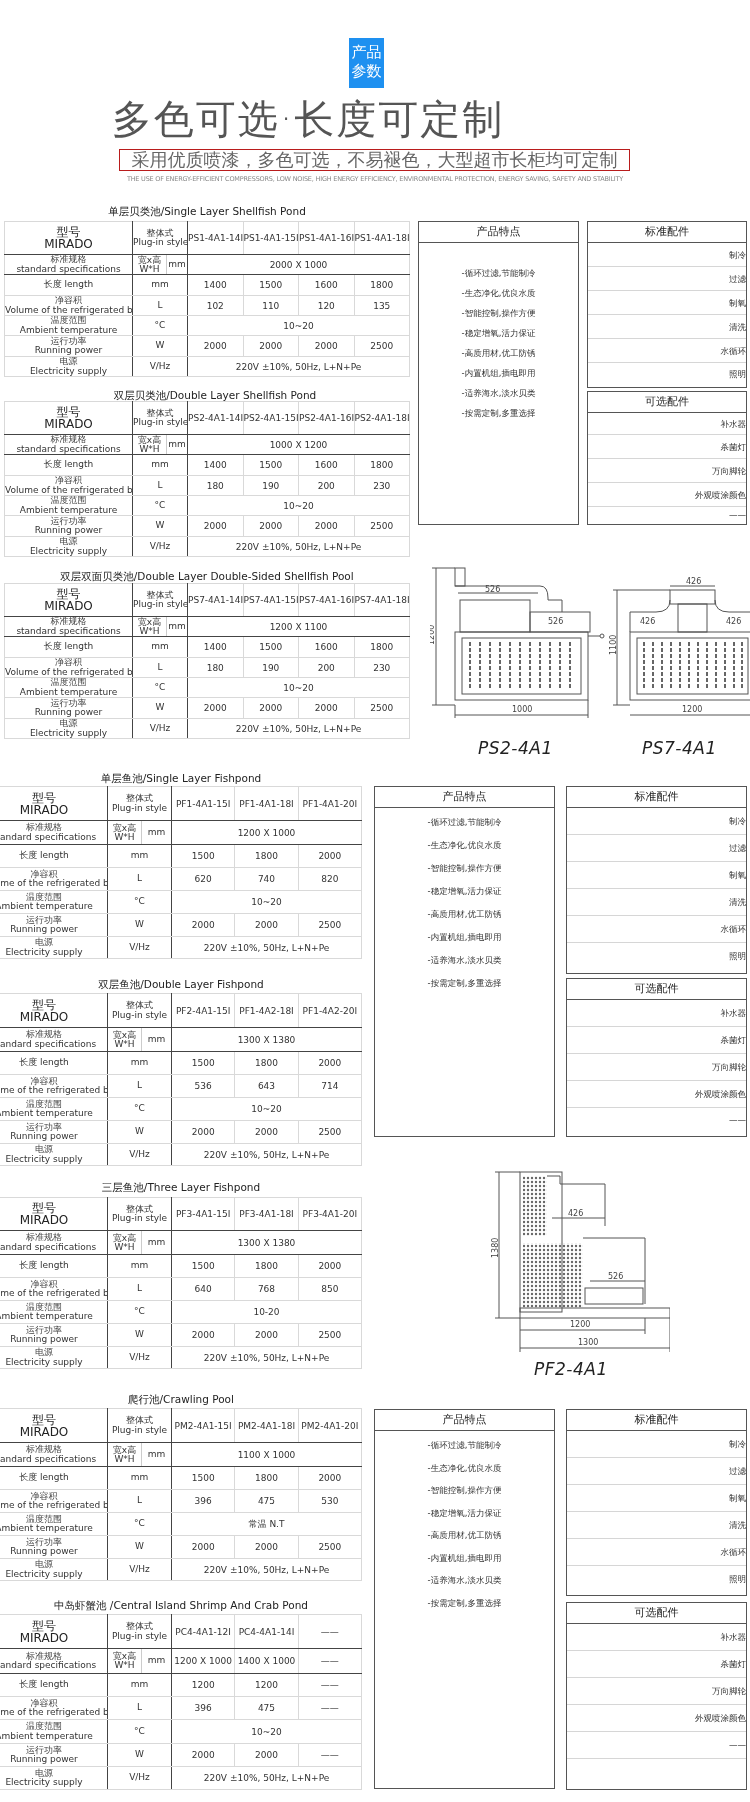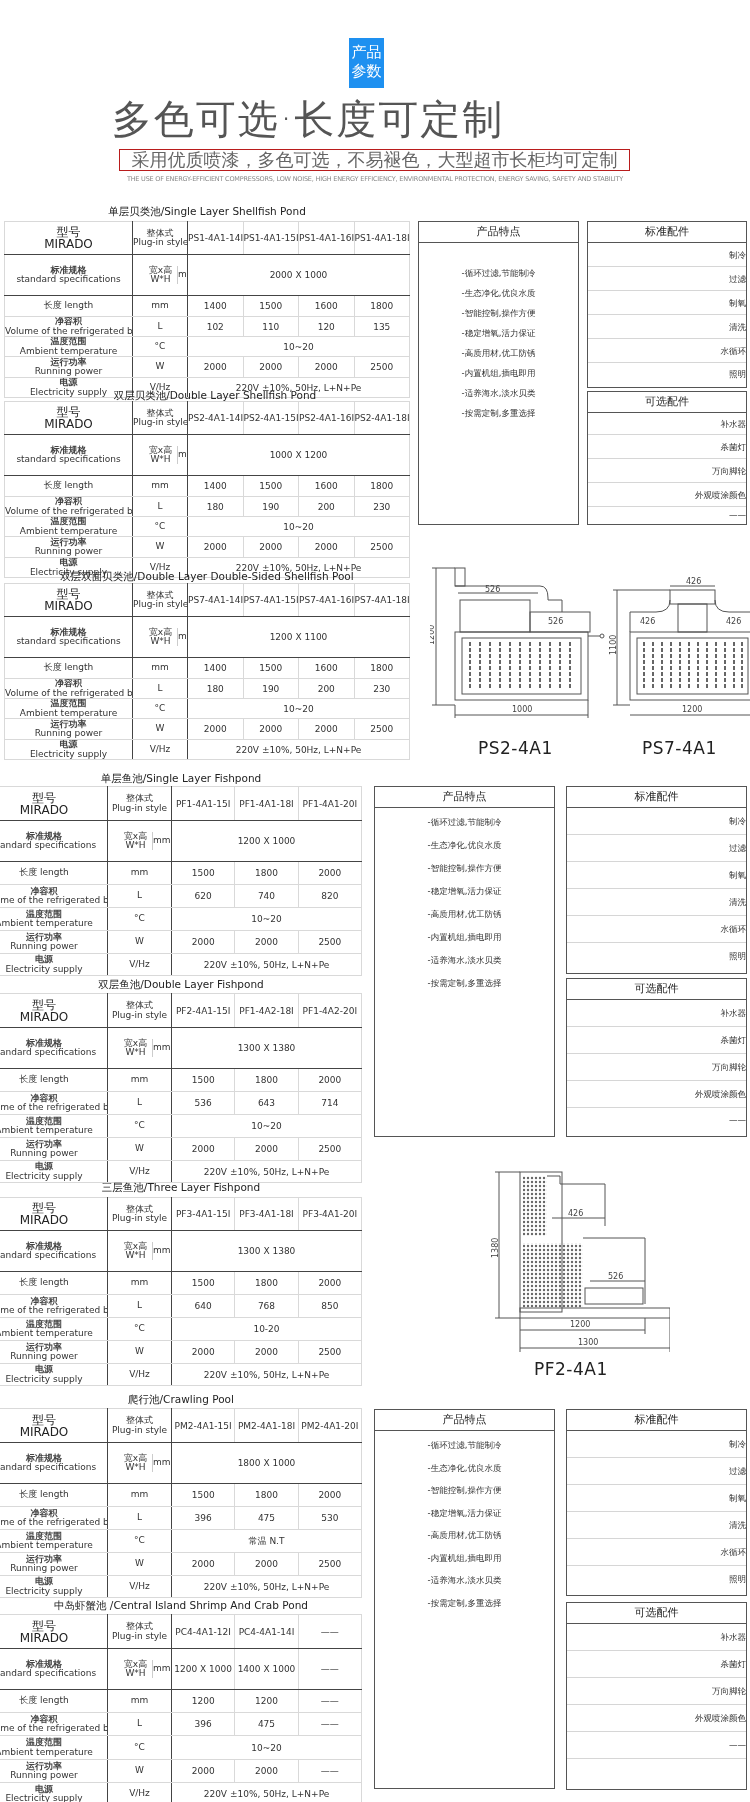--- a/index.html
+++ b/index.html
@@ -16,39 +16,39 @@
   .subline-box { left: 119px; top: 149px; width: 511px; height: 22px; border: 1px solid #b91c1c;
                  text-align: center; font-size: 18px; line-height: 20px; color: #666; }
   .tagline { left: 0; width: 750px; top: 175px; text-align: center; font-size: 6.5px; color: #888; letter-spacing: -0.2px; }
 
   
   .tbl-title { font-size: 10.5px; color: #222; text-align: center; white-space: nowrap; }
   table.spec { border-collapse: collapse; border: 1.5px solid #444; table-layout: fixed; background: #fff; }
   table.spec td { border: 1px solid #d9d9d9; text-align: center; vertical-align: middle;
                   font-size: 9px; color: #333; line-height: 10px; padding: 0; overflow: hidden; white-space: nowrap; }
   table.spec td.lab { border-right: 1.5px solid #444; font-size: 9px; line-height: 9.5px; }
-  table.spec td.lab .cn { color: #444; font-size: 9px; font-weight: bold; }
+  table.spec td.lab .cn { color: #444; font-size: 9px; }
   table.spec tr.hdr td { border-bottom: 1.5px solid #444; }
   table.spec tr.std td { border-bottom: 1.5px solid #444; }
   table.spec td.model-head { font-size: 12px; line-height: 12px; color: #222; }
-  table.spec td.unit-split { padding: 11px; margin-top: 38px; }
+  table.spec td.unit-split { padding: 0; margin-top: 38px; }
   .split { display: flex; height: 100%; }
   .split .a { flex: 0 0 34px; border-right: 1px solid #ccc; font-size: 9px; line-height: 9px; display:flex; flex-direction: column; justify-content:center; }
   .split .b { flex: 1; display:flex; align-items:center; justify-content:center; }
 
   
   .box { border: 1.5px solid #555; background: #fff; }
   .box .box-head { height: 21px; border-bottom: 1.5px solid #555; text-align: center; font-size: 11px; line-height: 20px; color: #222; }
   .feat-list { text-align: center; font-size: 8.5px; color: #333; }
   .feat-list div { height: 20px; line-height: 20px; }
   .acc-list div { border-bottom: 1px solid #d6d6d6; text-align: right; font-size: 8.5px; color: #333; }
   .acc-list div:last-child { border-bottom: none; }
 
   
-  .drawing-label { font-size: 17px; color: #222; letter-spacing: 0.5px; }
+  .drawing-label { font-size: 17px; color: #222; letter-spacing: 0.5px; font-style: italic; }
   svg .ln { stroke: #555; fill: none; stroke-width: 1; }
   svg .dim { font-family: "DejaVu Sans", sans-serif; font-size: 8px; fill: #444; }
 </style>
 </head>
 <body>
 
 <div class="abs badge">
   <div>产品</div>
   <div>参数</div>
 </div>
@@ -785,21 +785,21 @@
         </td>
     <td class="lab unit-split">
           <div class="split">
             <div class="a">
               <span>宽x高</span>
               <span>W*H</span>
             </div>
             <div class="b">mm</div>
           </div>
         </td>
-    <td colspan="3">1800 X  1000</td>
+    <td colspan="3">1100 X  1000</td>
   </tr>
   <tr style="height:23px">
         <td class="lab">长度  length</td>
         <td class="lab">mm</td>
         <td>1500</td>
         <td>1800</td>
         <td>2000</td>
       </tr>
   <tr style="height:23px">
         <td class="lab">

